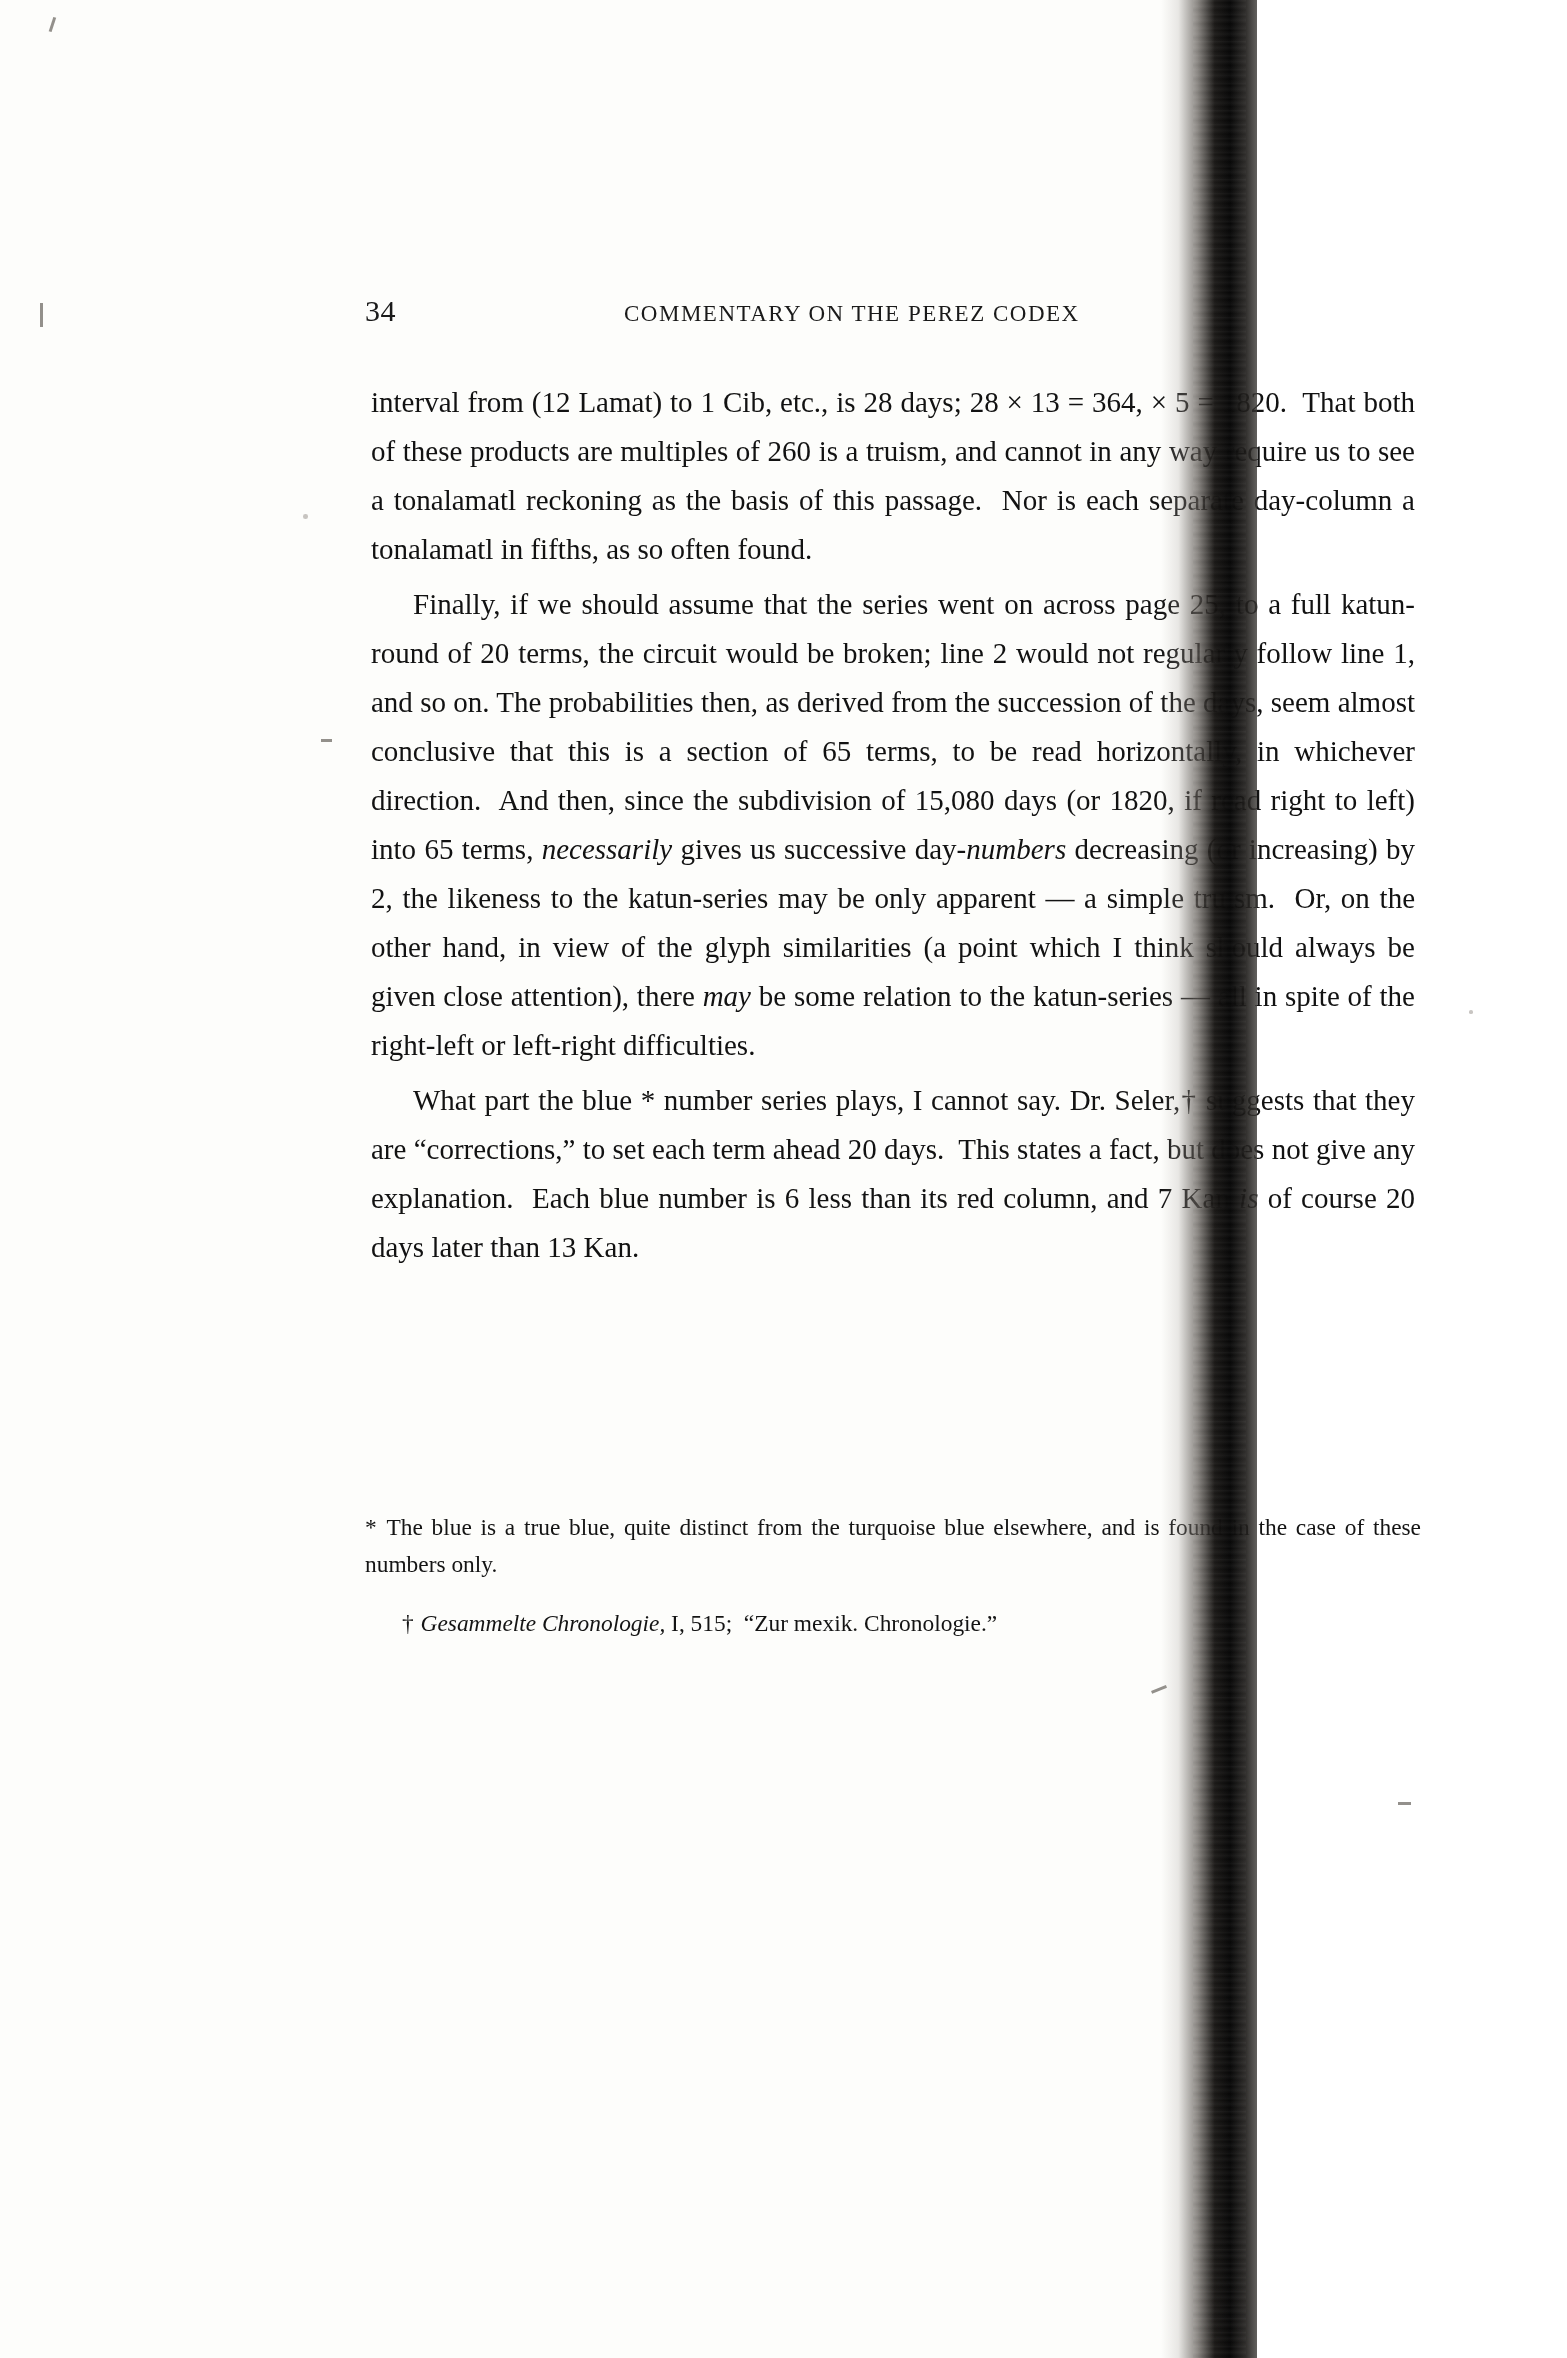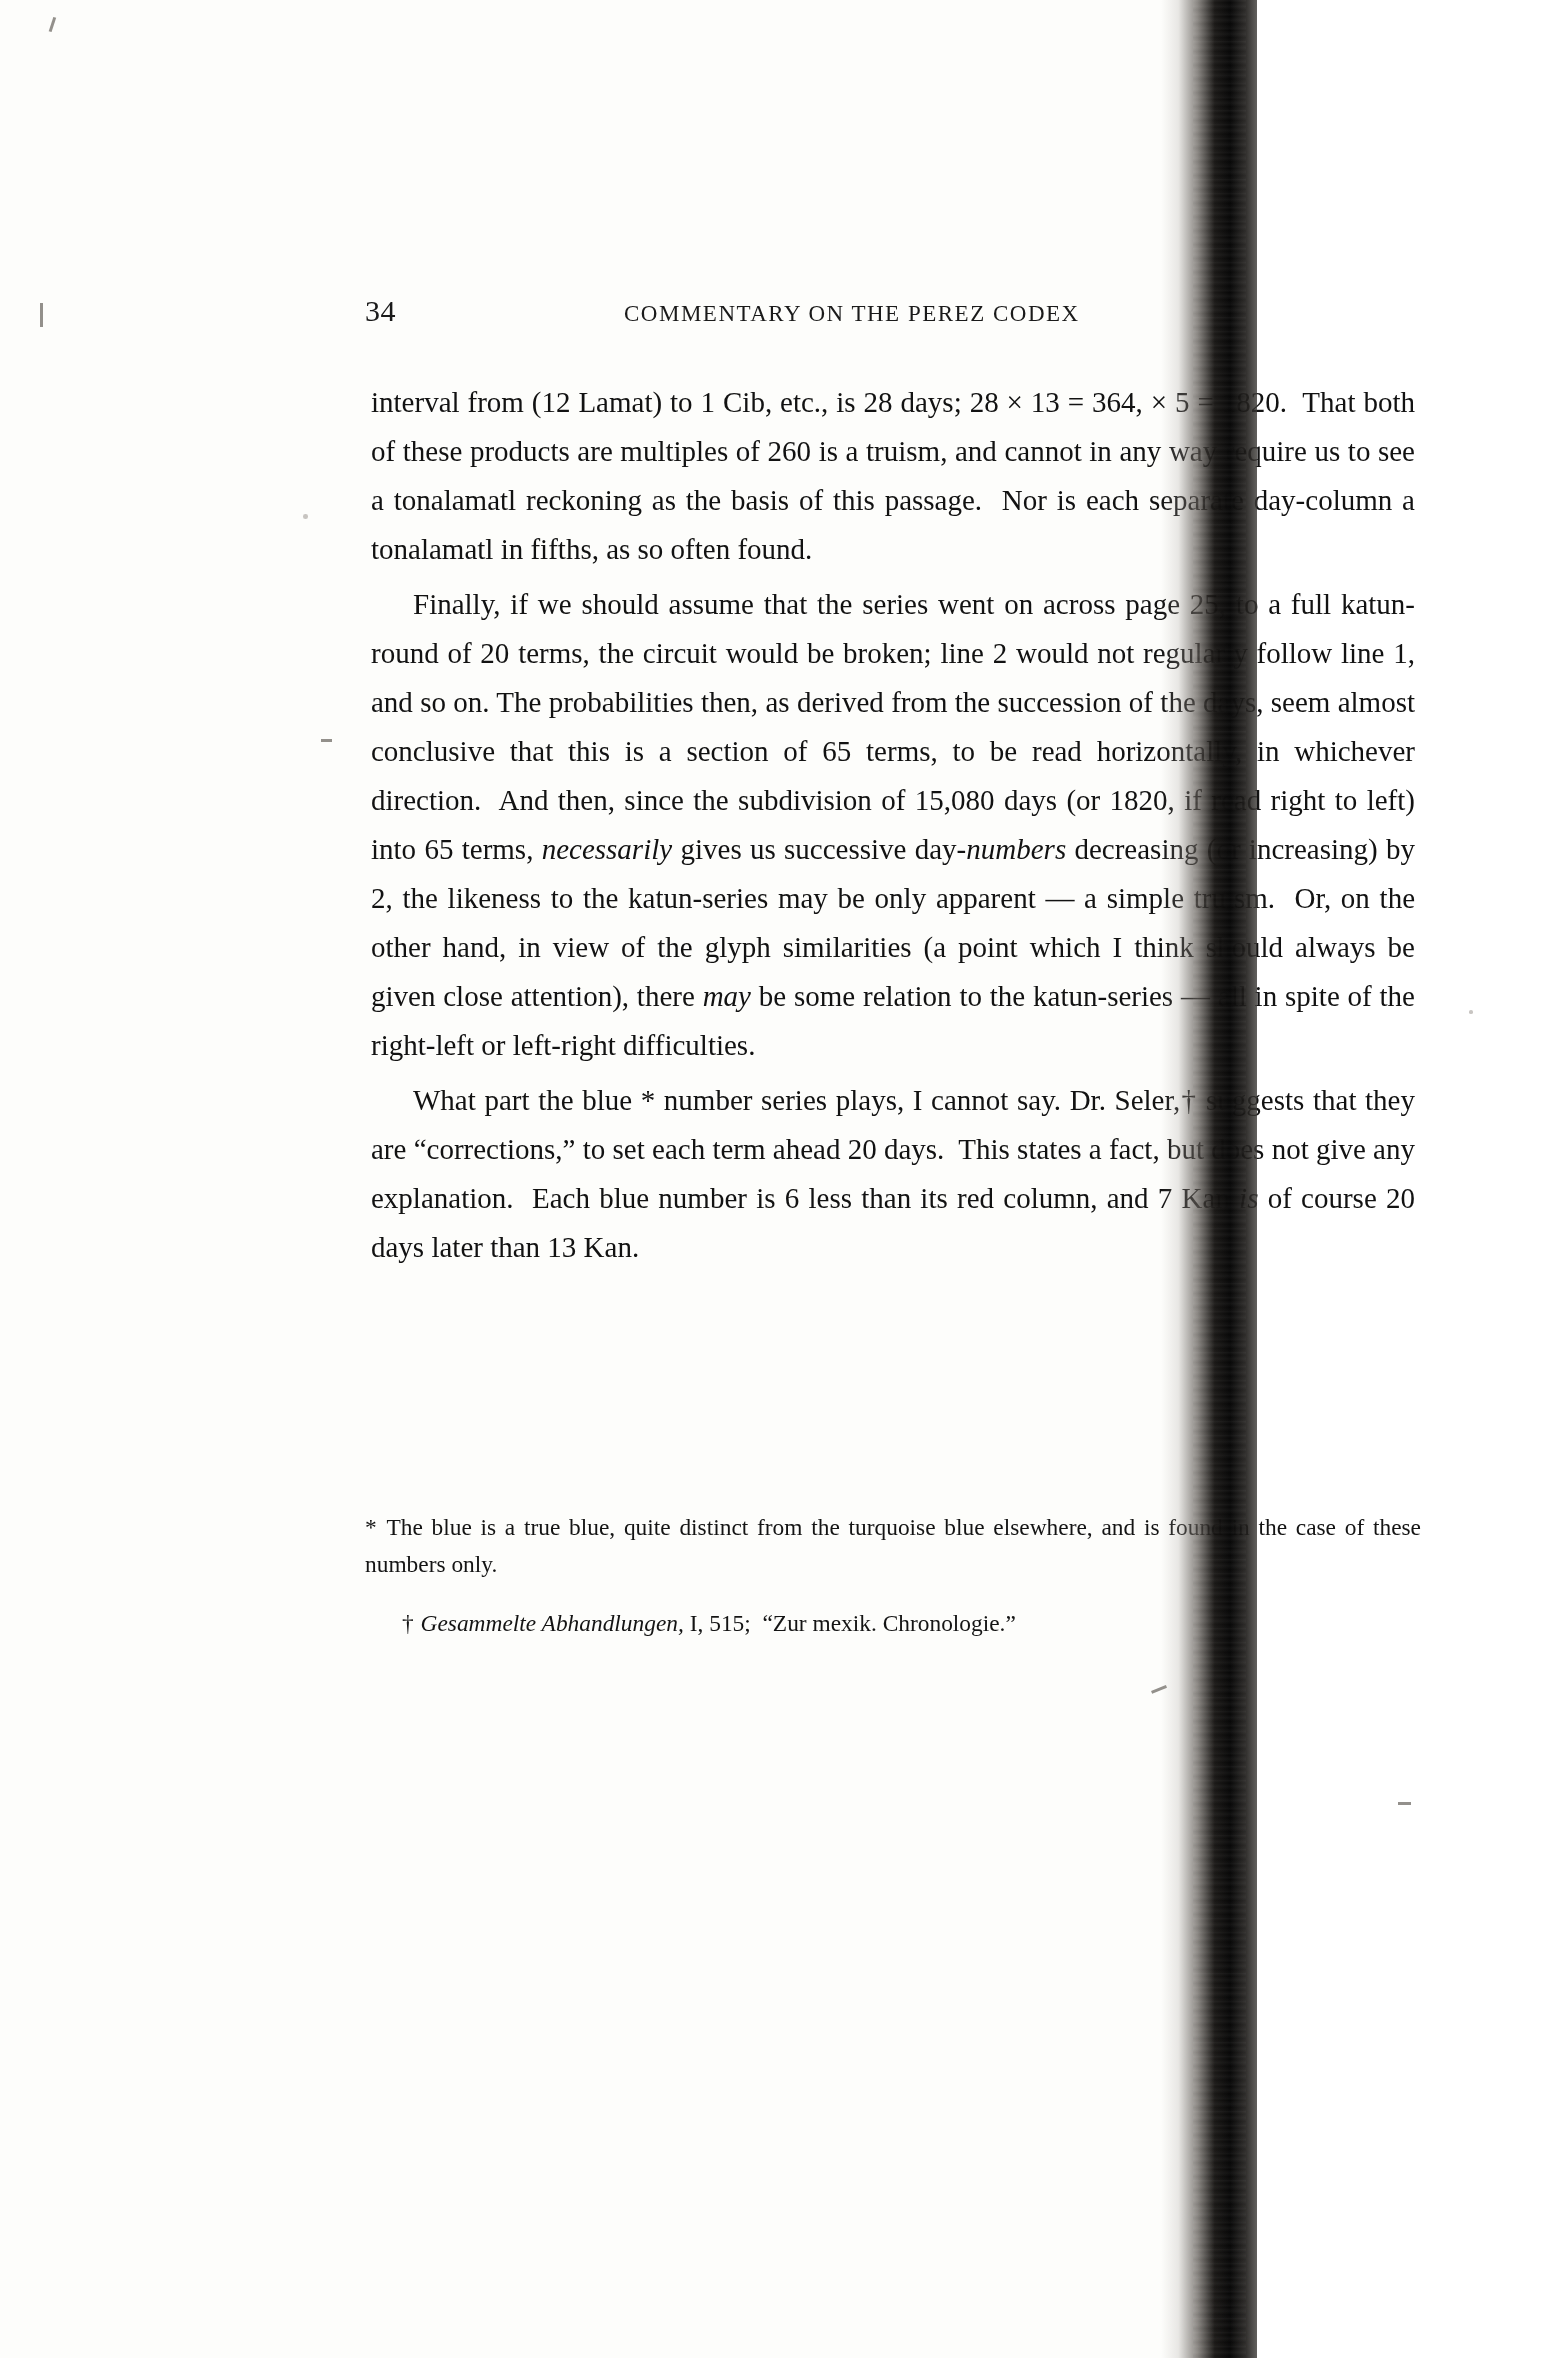--- a/index.html
+++ b/index.html
@@ -153,21 +153,21 @@
 
     <p class="para">interval from (12 Lamat) to 1 Cib, etc., is 28 days; 28 × 13 = 364, × 5 = 1820.&nbsp; That both of these products are multiples of 260 is a truism, and cannot in any way require us to see a tonalamatl reckoning as the basis of this passage.&nbsp; Nor is each separate day-column a tonalamatl in fifths, as so often found.</p>
 
     <p class="para indent">Finally, if we should assume that the series went on across page 25, to a full katun-round of 20 terms, the circuit would be broken; line 2 would not regularly follow line 1, and so on. The probabilities then, as derived from the succession of the days, seem almost conclusive that this is a section of 65 terms, to be read horizontally, in whichever direction.&nbsp; And then, since the subdivision of 15,080 days (or 1820, if read right to left) into 65 terms, <i>necessarily</i> gives us successive day-<i>numbers</i> decreasing (or increasing) by 2, the likeness to the katun-series may be only apparent&nbsp;—&nbsp;a simple truism.&nbsp; Or, on the other hand, in view of the glyph similarities (a point which I think should always be given close attention), there <i>may</i> be some relation to the katun-series&nbsp;— all in spite of the right-left or left-right difficulties.</p>
 
     <p class="para indent">What part the blue&nbsp;* number series plays, I cannot say. Dr. Seler,† suggests that they are “corrections,” to set each term ahead 20 days.&nbsp; This states a fact, but does not give any explanation.&nbsp; Each blue number is 6 less than its red column, and 7 Kan <i>is</i> of course 20 days later than 13 Kan.</p>
   </div>
 
   <div class="footnotes">
     <p class="footnote"><span class="fn-mark">*&nbsp;</span>The blue is a true blue, quite distinct from the turquoise blue elsewhere, and is found in the case of these numbers only.</p>
-    <p class="footnote second"><span class="fn-mark">†&nbsp;</span><i>Gesammelte Abhandlungen,</i> I, 515;&nbsp; “Zur mexik. Chronologie.”</p>
+    <p class="footnote second"><span class="fn-mark">†&nbsp;</span><i>Gesammelte Chronologie,</i> I, 515;&nbsp; “Zur mexik. Chronologie.”</p>
   </div>
 
   <div class="stray" style="left:51px; top:16.5px; width:2.8px; height:14.7px; transform:rotate(18deg);"></div>
   <div class="stray" style="left:40px; top:303px; width:2.8px; height:24px;"></div>
   <div class="stray" style="left:321px; top:739px; width:11px; height:2.8px;"></div>
   <div class="stray" style="left:1151px; top:1688px; width:15.6px; height:2.8px; transform:rotate(-22deg);"></div>
   <div class="stray" style="left:1398px; top:1802px; width:13px; height:2.8px;"></div>
   <div class="speck" style="left:303px; top:514px; width:4.6px; height:4.6px;"></div>
   <div class="speck" style="left:1469px; top:1010px; width:3.7px; height:3.7px;"></div>
 

